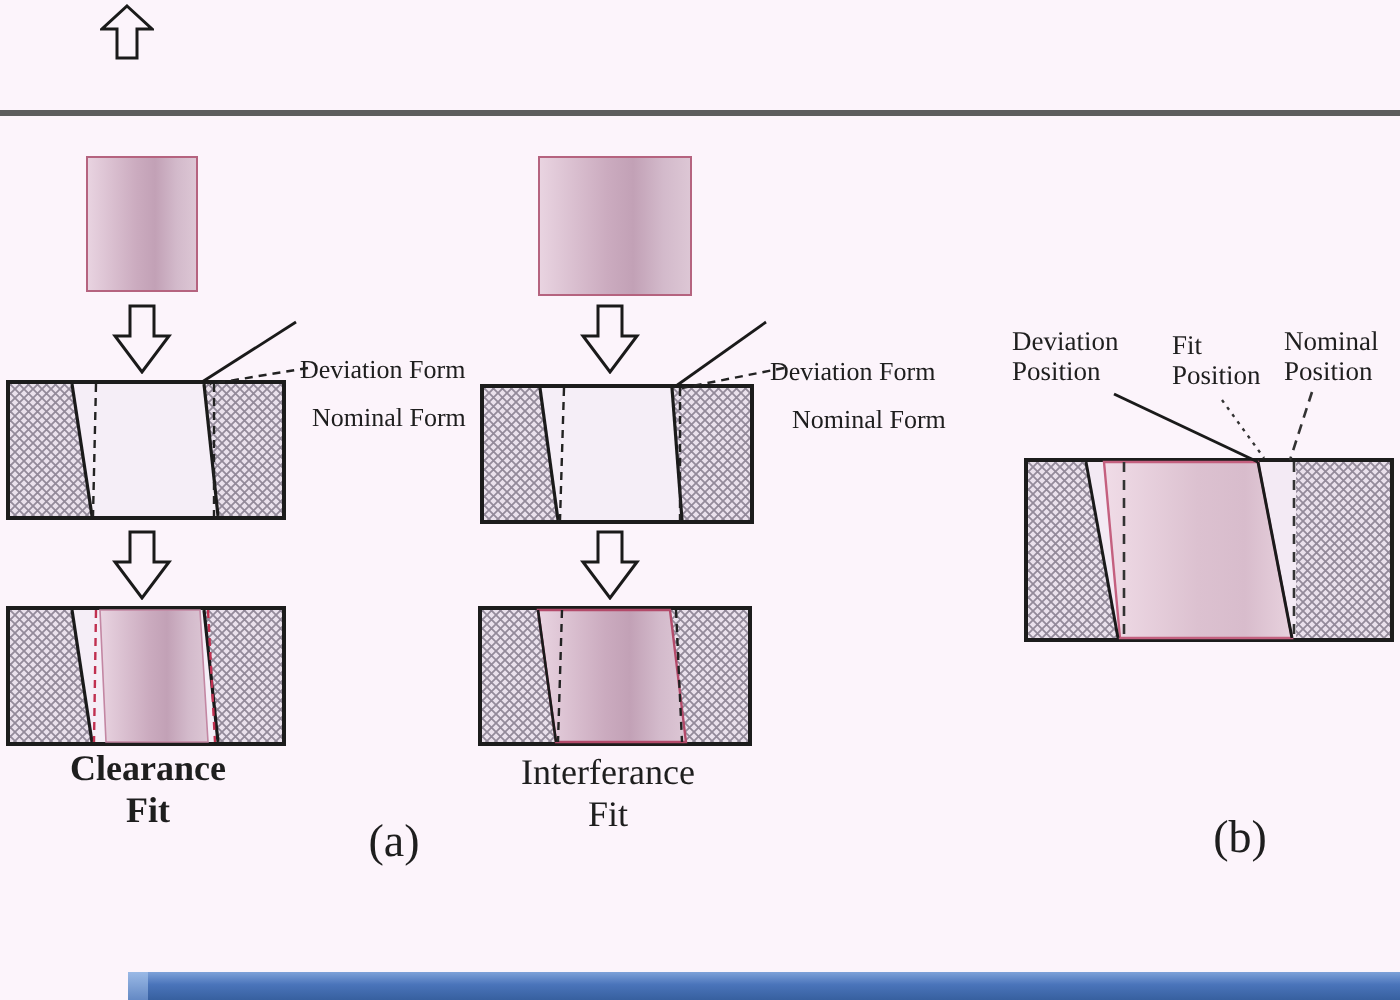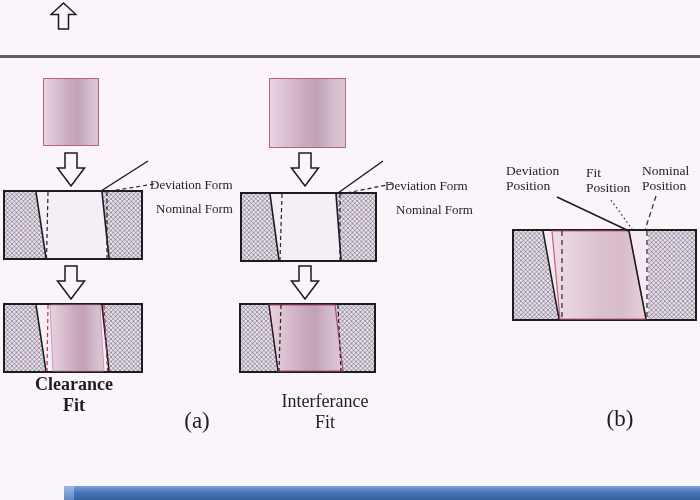--- a/index.html
+++ b/index.html
@@ -113,21 +113,21 @@
   </svg>
 
   <svg class="abs" style="left:239px;top:303px;" width="137" height="70">
     <rect x="1" y="1" width="135" height="68" fill="url(#hatch)" stroke="#1c1c1c" stroke-width="2"></rect>
     <polygon points="30,2 96,2 104,68 39,68" fill="url(#pinGrad)" stroke="#b34a6a" stroke-width="1.2"></polygon>
     <line x1="30" y1="2" x2="39" y2="68" stroke="#1a1a1a" stroke-width="1.3"></line>
     <line x1="42" y1="2" x2="40" y2="68" stroke="#222" stroke-width="1.2" stroke-dasharray="4 3"></line>
     <line x1="99" y1="2" x2="102" y2="68" stroke="#222" stroke-width="1.2" stroke-dasharray="4 3"></line>
   </svg>
 
-  <div class="fitcap" style="left:265px;top:376px;width:120px;margin-top:15px;">
+  <div class="fitcap" style="left:244px;top:376px;width:120px;">
     <div>Interferance</div>
     <div>Fit</div>
   </div>
 
   <div class="lbl" style="left:385px;top:153px;">Deviation Form</div>
   <div class="lbl" style="left:396px;top:177px;">Nominal Form</div>
 
   <div class="lbl2" style="left:506px;top:164px;width:80px;">
     <div>Deviation</div>
     <div>Position</div>

